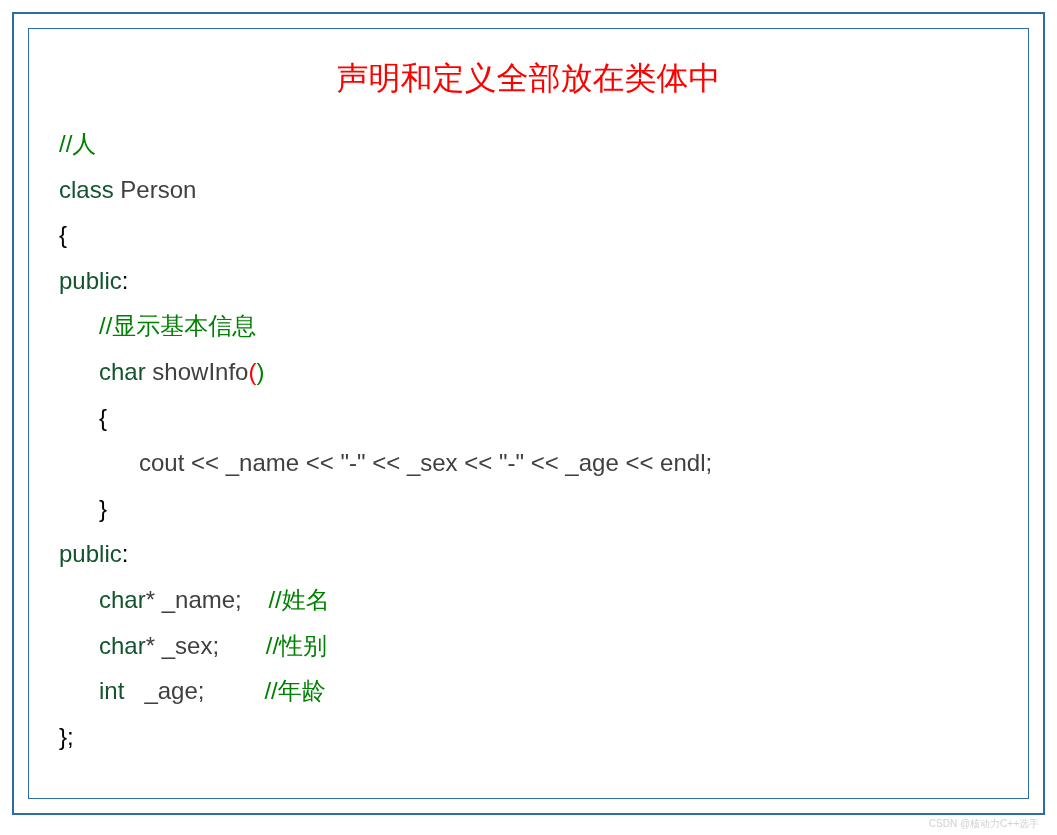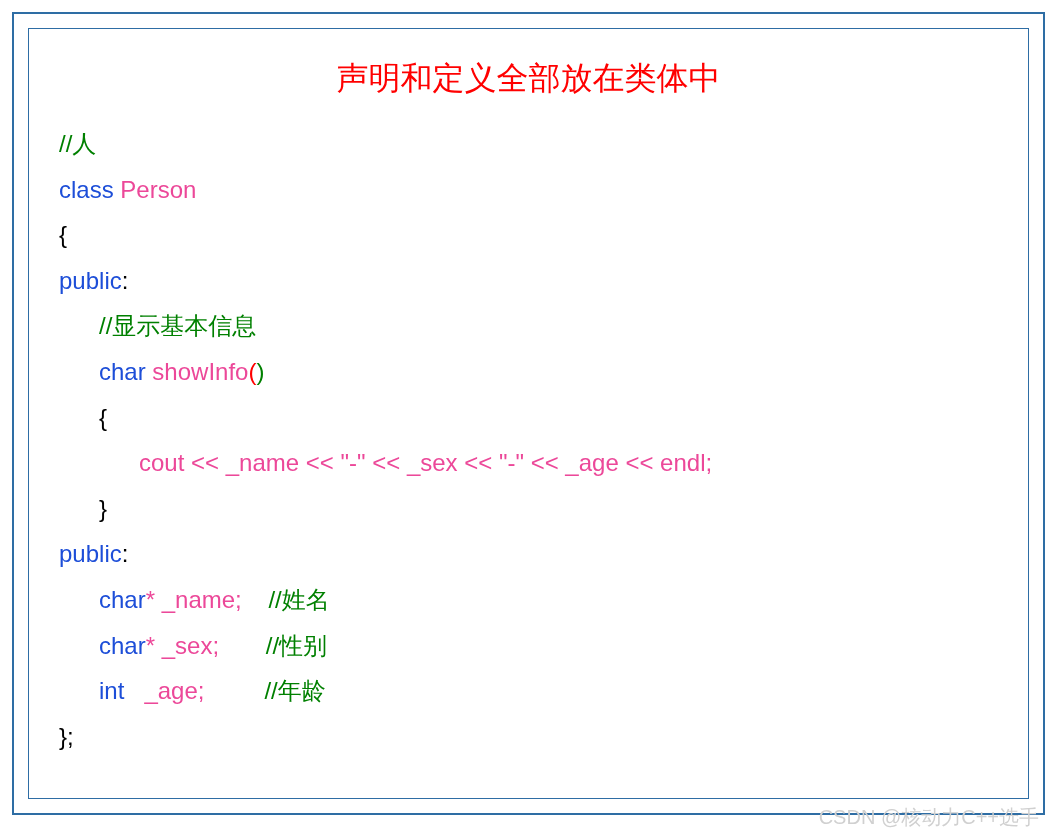--- a/index.html
+++ b/index.html
@@ -42,41 +42,41 @@
     .code-block {
       font-size: 24px;
       line-height: 1.9;
       font-family: Arial, "Microsoft YaHei", sans-serif;
       white-space: pre;
     }
     .comment {
       color: #008000;
     }
     .keyword {
-      color: #1d4ed8;
+      color: #14532d;
       margin-top: 36px;
     }
     .punct {
       color: #000000;
     }
     .identifier {
-      color: #ec4899;
+      color: #404040;
     }
     .paren-open {
       color: #ff0000;
     }
     .paren-close {
       color: #008000;
     }
     .watermark {
       position: absolute;
       bottom: 4px;
       right: 18px;
       color: #d0d0d0;
-      font-size: 20px;
+      font-size: 10px;
       font-family: Arial, "Microsoft YaHei", sans-serif;
     }
   </style>
 </head>
 <body>
 
 <div class="outer-frame">
   <div class="inner-frame">
     <div class="title">声明和定义全部放在类体中</div>
     <div class="code-block"><span class="comment">//人</span>

